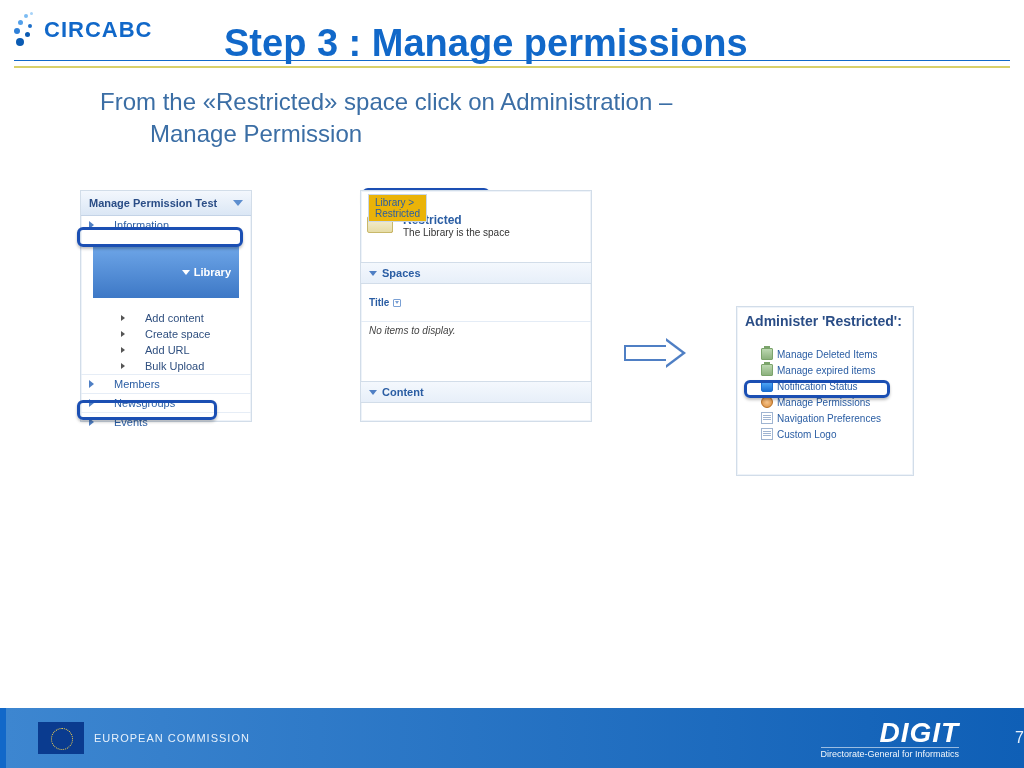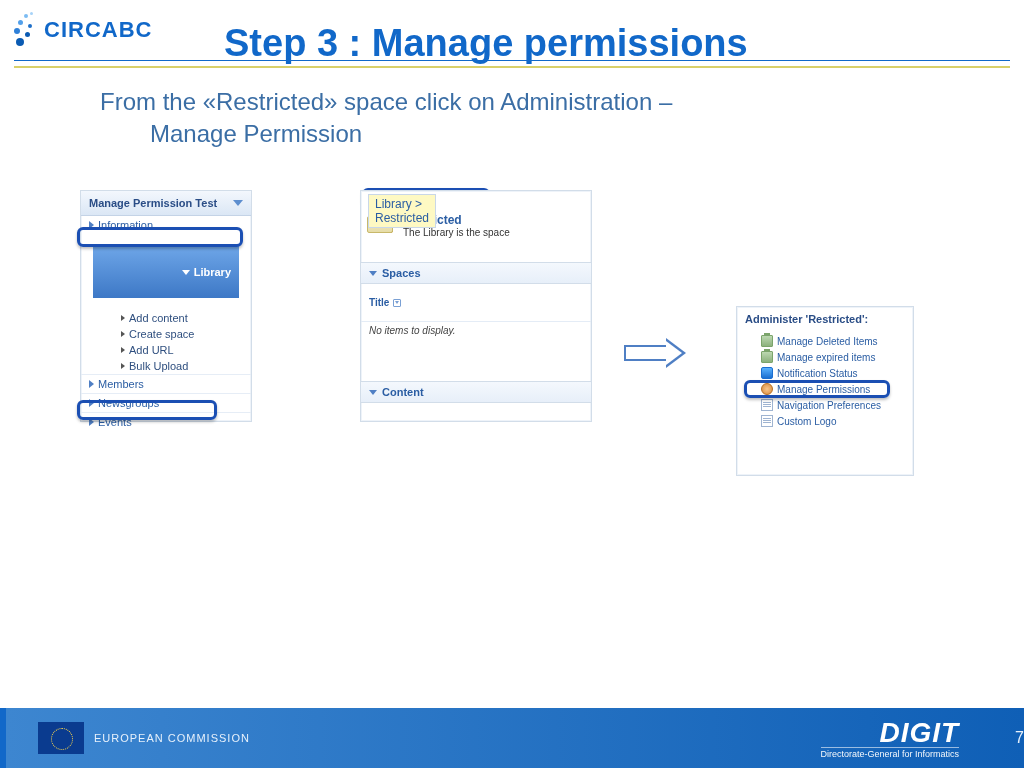--- a/index.html
+++ b/index.html
@@ -19,57 +19,57 @@
   .body-text .indent { margin-left: 50px; }
 
   
   .panels { position: absolute; left: 80px; top: 190px; }
 
   
   .pnl { background: #fff; border: 1px solid #d2dde9; box-shadow: inset 0 0 0 1px #eef3f9; font-size: 11px; color: #2f4f7f; }
   .left-pnl { position: absolute; left: 0; top: 0; width: 172px; height: 232px; }
   .pnl-hdr { background: linear-gradient(#f3f7fd, #dbe7f5); border-bottom: 1px solid #c4d3e6; padding: 6px 8px; font-weight: bold; color: #2a4d86; display: flex; align-items: center; justify-content: space-between; }
   .tri-down { width: 0; height: 0; border-left: 5px solid transparent; border-right: 5px solid transparent; border-top: 6px solid #5d8ecf; }
-  .sb-row { display: flex; align-items: center; gap: 4px; padding: 3px 8px; border-top: 1px solid #e6edf6; }
+  .sb-row { display: flex; align-items: center; gap: 20px; padding: 3px 8px; border-top: 1px solid #e6edf6; }
   .sb-row.first { border-top: none; }
   .arrow-r { width: 0; height: 0; border-top: 4px solid transparent; border-bottom: 4px solid transparent; border-left: 5px solid #4f7fc4; }
   .arrow-d { width: 0; height: 0; border-left: 4px solid transparent; border-right: 4px solid transparent; border-top: 5px solid #fff; }
   .sb-link { color: #2a5da3; }
   .lib-sel { background: linear-gradient(#6ea6e8, #3d78c6); color: #fff; font-weight: bold; margin: 12px; padding: 20px 8px; display: flex; align-items: center; gap: 4px; justify-content: flex-end; }
   .lib-sub { padding-left: 32px; }
   .lib-sub .sb-row { border: none; padding: 2px 8px; }
   .sm-arr { width: 0; height: 0; border-top: 3px solid transparent; border-bottom: 3px solid transparent; border-left: 4px solid #555; }
 
   
   .hl { position: absolute; border: 3px solid #1b4fb3; border-radius: 6px; box-shadow: 0 2px 3px rgba(0,0,0,.25); pointer-events: none; }
 
   
   .mid-pnl { position: absolute; left: 280px; top: 0; width: 232px; height: 232px; }
-  .crumb { position: absolute; left: 288px; top: 4px; border: 1px solid #c9d7e8; background: #fef9c3; font-size: 12px; color: #2a5da3; padding: 2px 6px; z-index: 5; }
+  .crumb { position: absolute; left: 288px; top: 4px; border: 1px solid #c9d7e8; background: #eab308; font-size: 10px; color: #2a5da3; padding: 2px 6px; z-index: 5; }
   .mid-top { padding: 22px 6px 6px 8px; display: flex; gap: 6px; }
   .folder-ic { width: 24px; height: 20px; background: linear-gradient(#ffd76a, #f0a93a); border: 1px solid #c88a20; border-radius: 2px; position: relative; box-shadow: 0 1px 0 #b87a14 inset; }
   .folder-over { position: absolute; left: -2px; top: 3px; width: 26px; height: 17px; background: linear-gradient(#f5f0d8, #e6dca6); border: 1px solid #c8b86a; border-radius: 2px; }
   .mid-title { color: #2a5da3; font-weight: bold; font-size: 12px; }
   .mid-sub { color: #333; font-size: 10px; display: block; }
   .sec-hdr { background: linear-gradient(#f4f8fd, #e7eff9); border-top: 1px solid #d2dde9; border-bottom: 1px solid #d2dde9; padding: 4px 8px; font-weight: bold; color: #2a5da3; display: flex; align-items: center; gap: 5px; margin-top: 18px; }
   .tri-dnblue { width: 0; height: 0; border-left: 4px solid transparent; border-right: 4px solid transparent; border-top: 5px solid #4f7fc4; }
   .tbl-head { display: flex; gap: 4px; align-items: center; padding: 13px 8px; color: #2a5da3; font-weight: bold; font-size: 10px; border-bottom: 1px solid #e4ecf6; }
   .sort-ic { width: 8px; height: 8px; border: 1px solid #7aa0d4; border-radius: 1px; position: relative; }
   .sort-ic::after { content: ""; position: absolute; left: 1px; top: 1px; width: 0; height: 0; border-left: 2px solid transparent; border-right: 2px solid transparent; border-top: 3px solid #7aa0d4; }
   .no-items { font-style: italic; color: #444; padding: 3px 8px; font-size: 10px; }
 
   
   .big-arrow { position: absolute; left: 544px; top: 148px; width: 66px; height: 30px; }
   .big-arrow .shaft { position: absolute; left: 0; top: 7px; width: 44px; height: 16px; border: 2px solid #4f7fc4; border-right: none; background: #fff; }
   .big-arrow .head { position: absolute; left: 42px; top: 0; width: 0; height: 0; border-top: 15px solid transparent; border-bottom: 15px solid transparent; border-left: 20px solid #4f7fc4; }
   .big-arrow .head-in { position: absolute; left: 42px; top: 3px; width: 0; height: 0; border-top: 12px solid transparent; border-bottom: 12px solid transparent; border-left: 16px solid #fff; }
 
   
   .right-pnl { position: absolute; left: 656px; top: 116px; width: 178px; height: 170px; padding: 6px 8px; }
-  .right-pnl .rtitle { font-weight: bold; color: #2a4d86; font-size: 11px; margin-bottom: 8px; }
+  .right-pnl .rtitle { font-weight: bold; color: #2a4d86; font-size: 14px; margin-bottom: 17px; }
   .adm-item { display: flex; align-items: center; gap: 4px; padding: 2px 0 2px 16px; color: #2a5da3; font-size: 10px; }
   .ic { width: 12px; height: 12px; display: inline-block; flex-shrink: 0; }
   .ic-trash { border: 1px solid #7ba46b; border-radius: 1px; background: linear-gradient(#bcd8b1, #8cb17d); position: relative; }
   .ic-trash::before { content: ""; position: absolute; left: 2px; top: -3px; width: 6px; height: 2px; background: #7ba46b; }
   .ic-bell { border-radius: 2px; background: linear-gradient(#59b2ff, #1b6fd1); border: 1px solid #1b6fd1; }
   .ic-users { border-radius: 50%; background: radial-gradient(#f9c58b, #d68a3a); border: 1px solid #b86e22; }
   .ic-doc { background: #fff; border: 1px solid #9fb4d1; position: relative; }
   .ic-doc::after { content: ""; position: absolute; left: 1px; top: 2px; width: 8px; height: 1px; background: #9fb4d1; box-shadow: 0 2px 0 #9fb4d1, 0 4px 0 #9fb4d1; }
 
   

